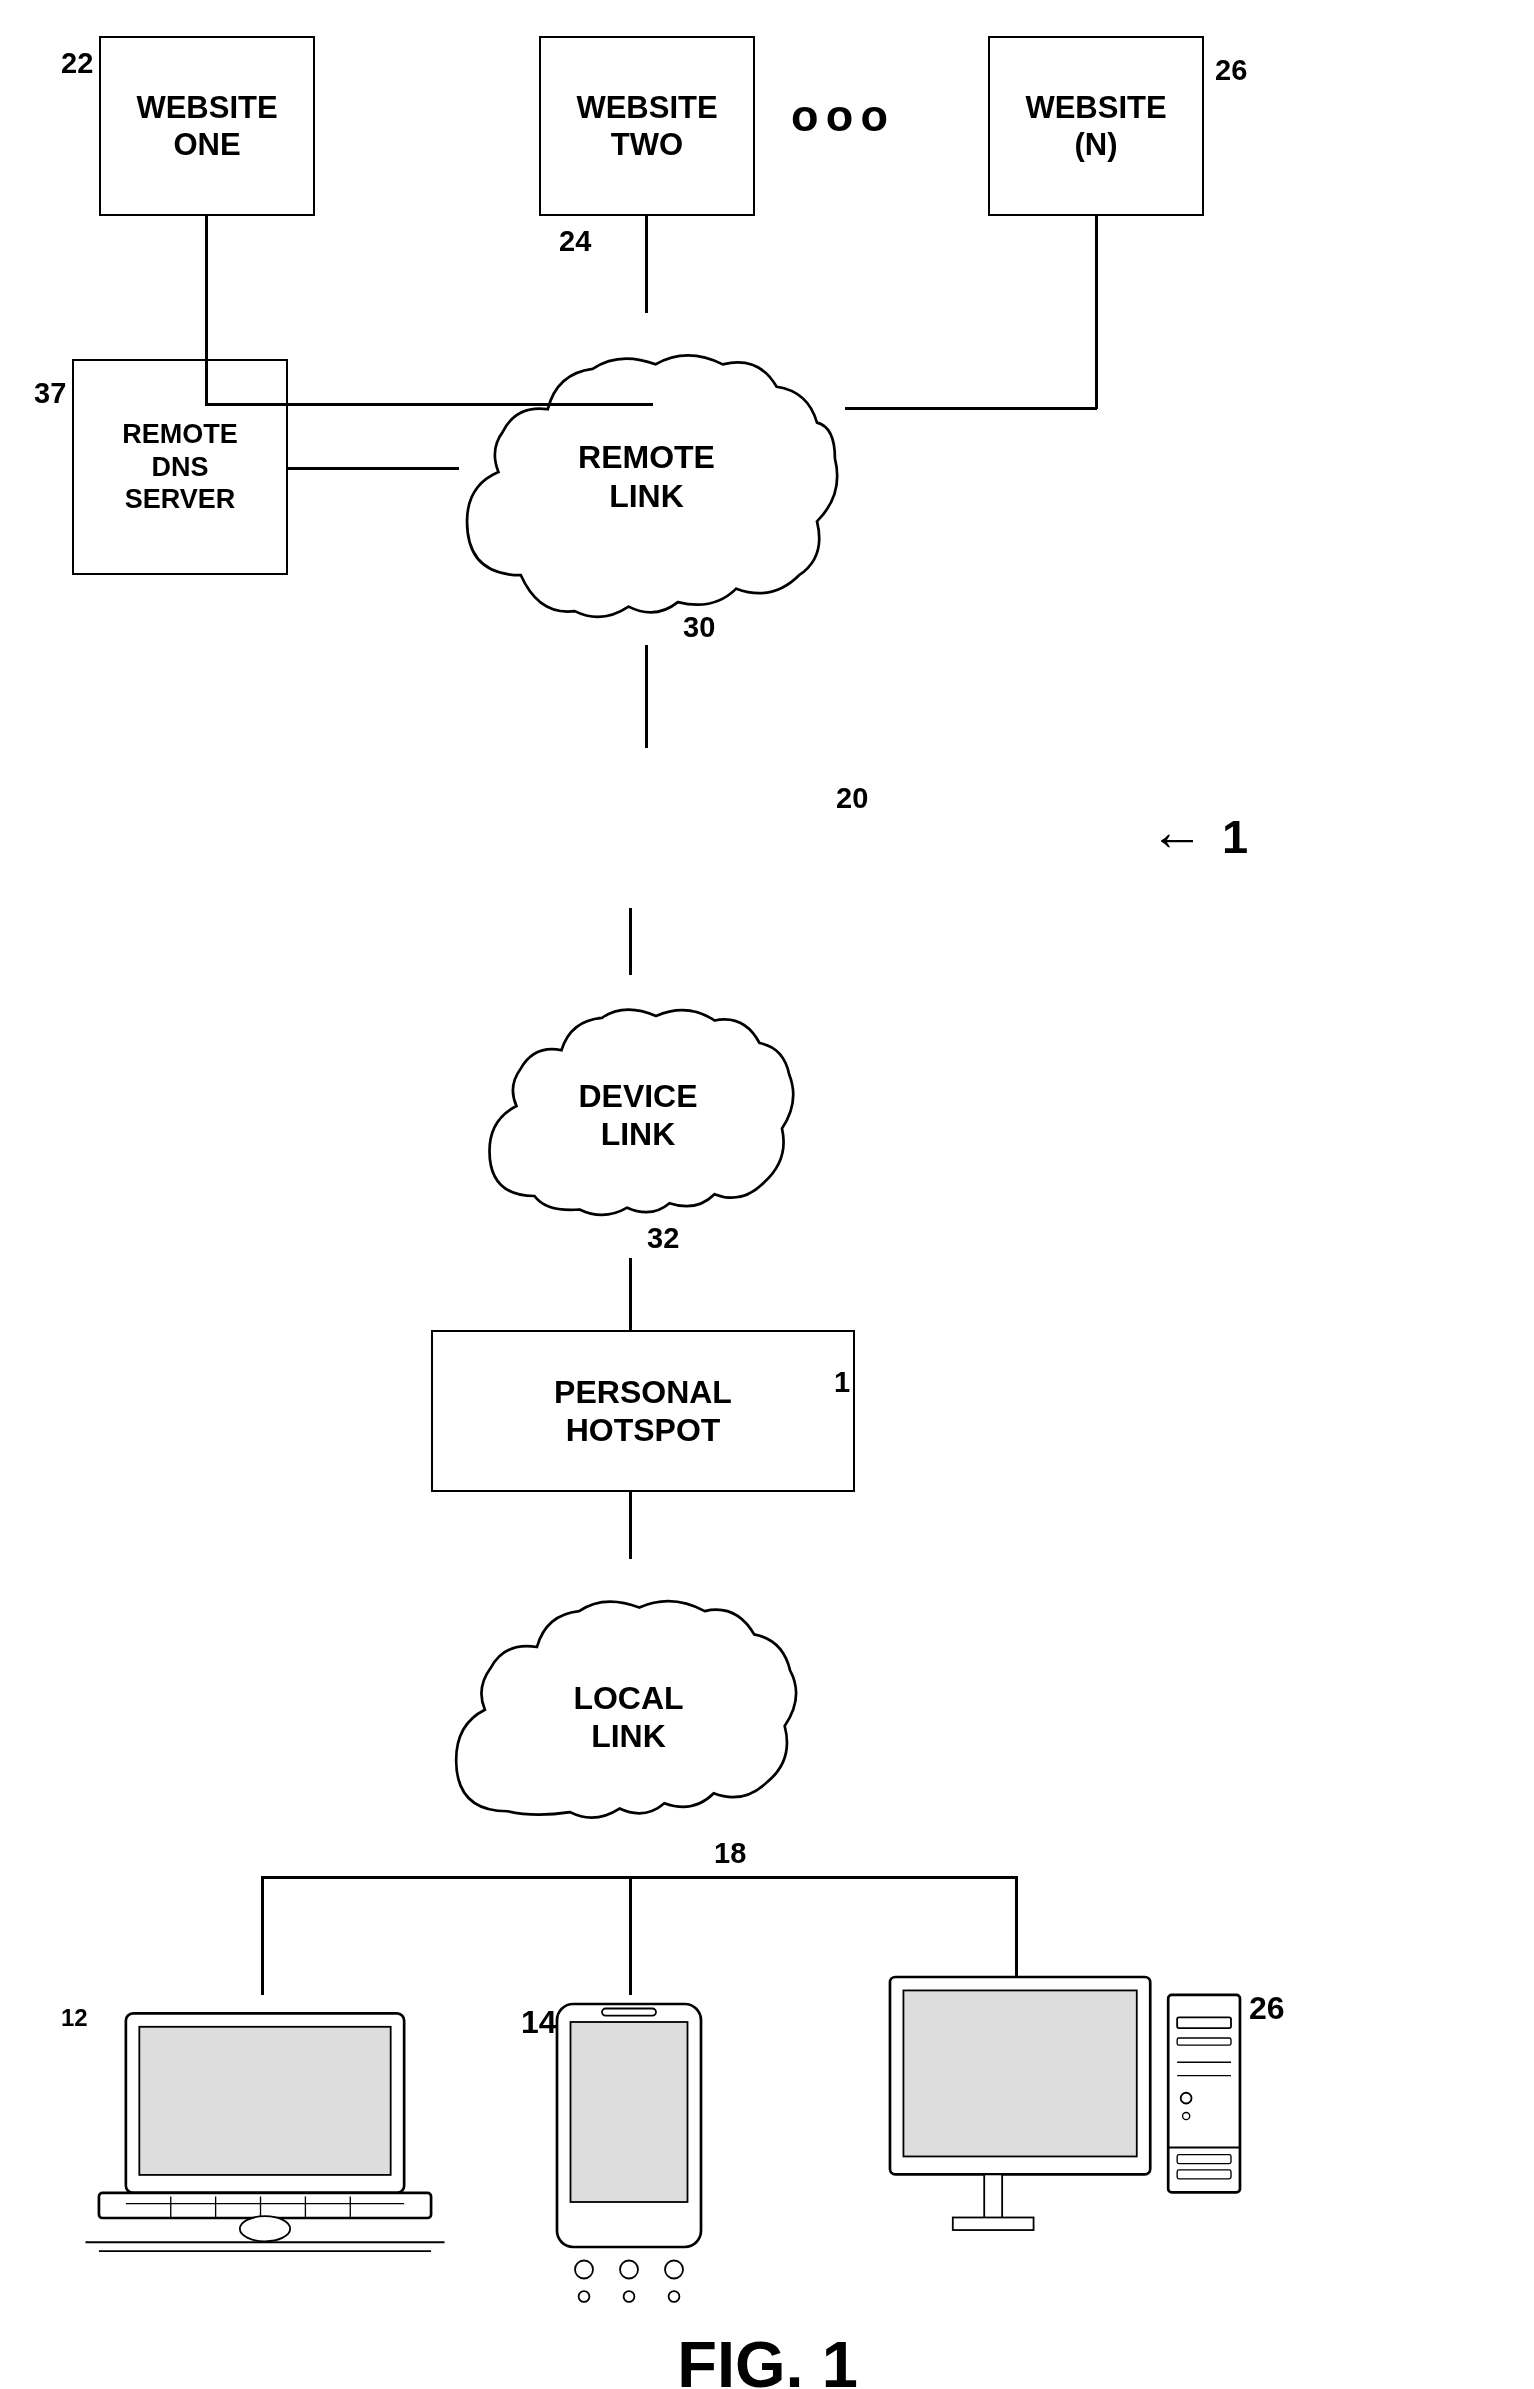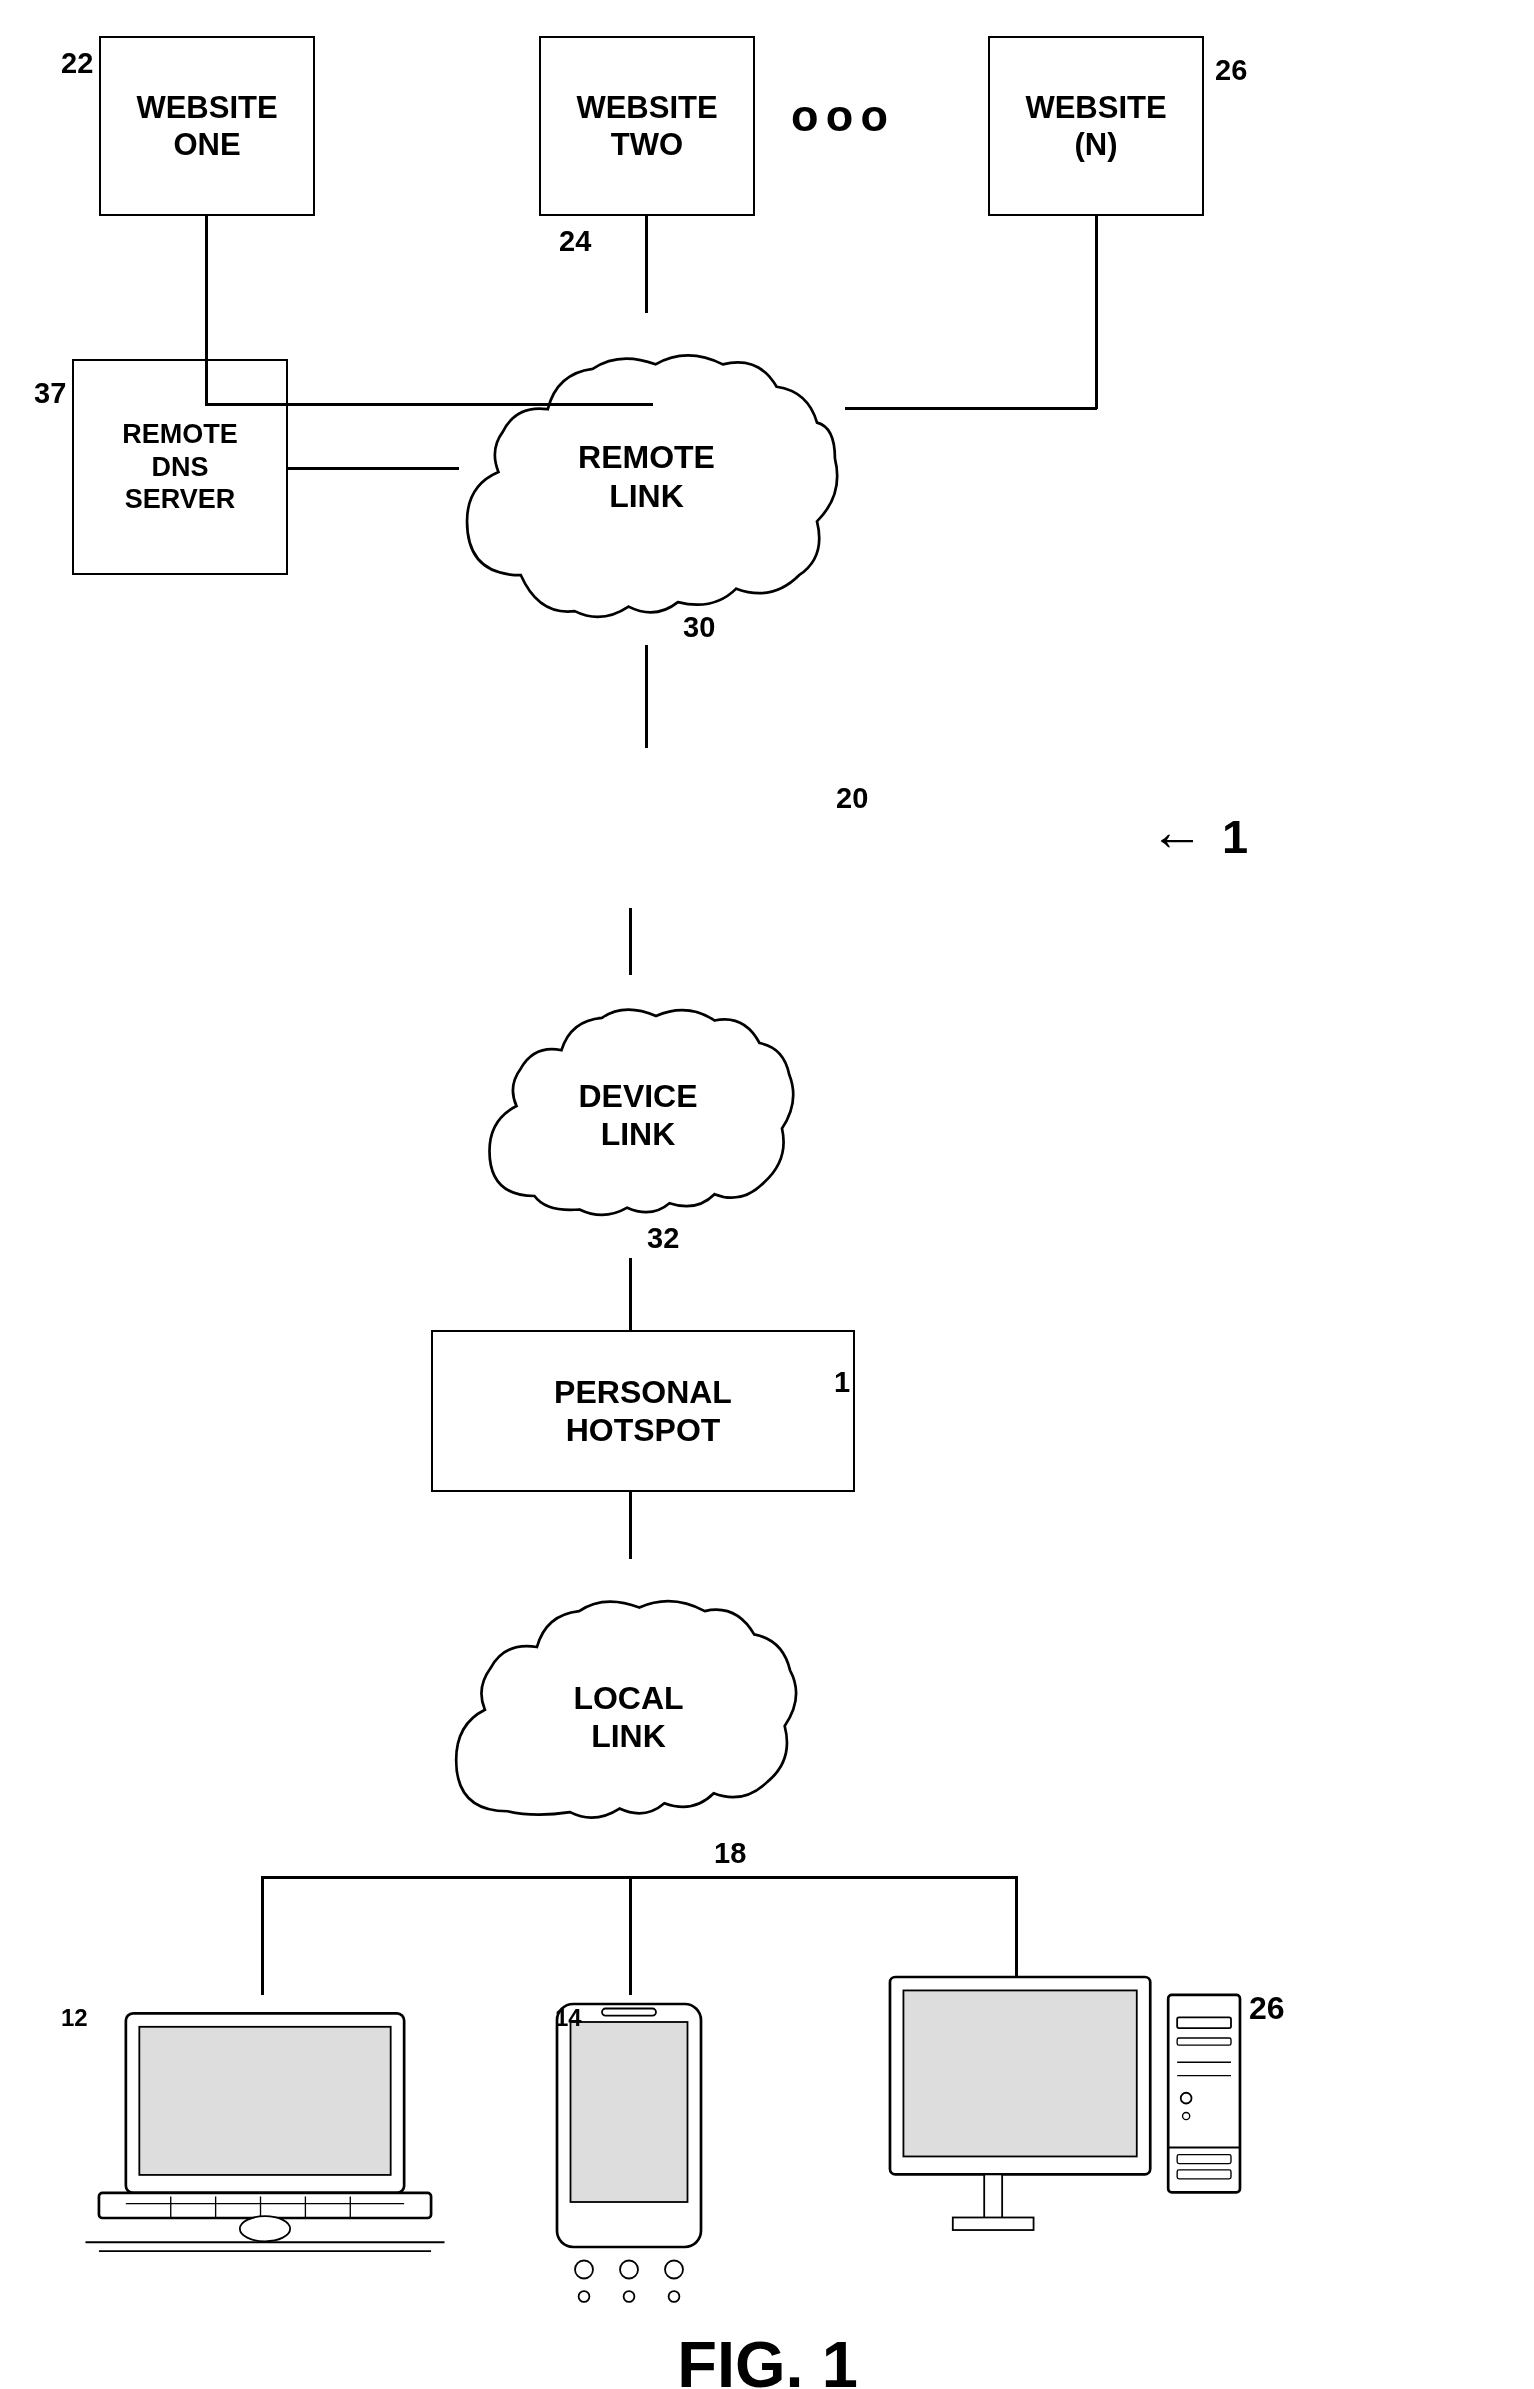--- a/index.html
+++ b/index.html
@@ -227,21 +227,21 @@
     <rect x="110" y="15" width="60" height="8" rx="4" fill="white" stroke="black" stroke-width="2"></rect>
 
     <circle cx="90" cy="305" r="10" fill="white" stroke="black" stroke-width="2"></circle>
     <circle cx="140" cy="305" r="10" fill="white" stroke="black" stroke-width="2"></circle>
     <circle cx="190" cy="305" r="10" fill="white" stroke="black" stroke-width="2"></circle>
 
     <circle cx="90" cy="335" r="6" fill="white" stroke="black" stroke-width="2"></circle>
     <circle cx="140" cy="335" r="6" fill="white" stroke="black" stroke-width="2"></circle>
     <circle cx="190" cy="335" r="6" fill="white" stroke="black" stroke-width="2"></circle>
   </svg>
-  <div class="label" style="left:521px; top:2004px; font-size:24px;margin-left:34px;">14</div>
+  <div class="label" style="left:521px; top:2004px; font-size:32px;">14</div>
 
   <svg style="position:absolute; left:863px; top:1968px; width:386px; height:350px;" viewBox="0 0 430 390" xmlns="http://www.w3.org/2000/svg">
 
     <rect x="30" y="10" width="290" height="220" rx="6" fill="white" stroke="black" stroke-width="3"></rect>
     <rect x="45" y="25" width="260" height="185" fill="#ddd" stroke="black" stroke-width="2"></rect>
 
     <rect x="135" y="230" width="20" height="50" fill="white" stroke="black" stroke-width="2"></rect>
     <rect x="100" y="278" width="90" height="14" fill="white" stroke="black" stroke-width="2"></rect>
 
     <rect x="340" y="30" width="80" height="220" rx="4" fill="white" stroke="black" stroke-width="3"></rect>

